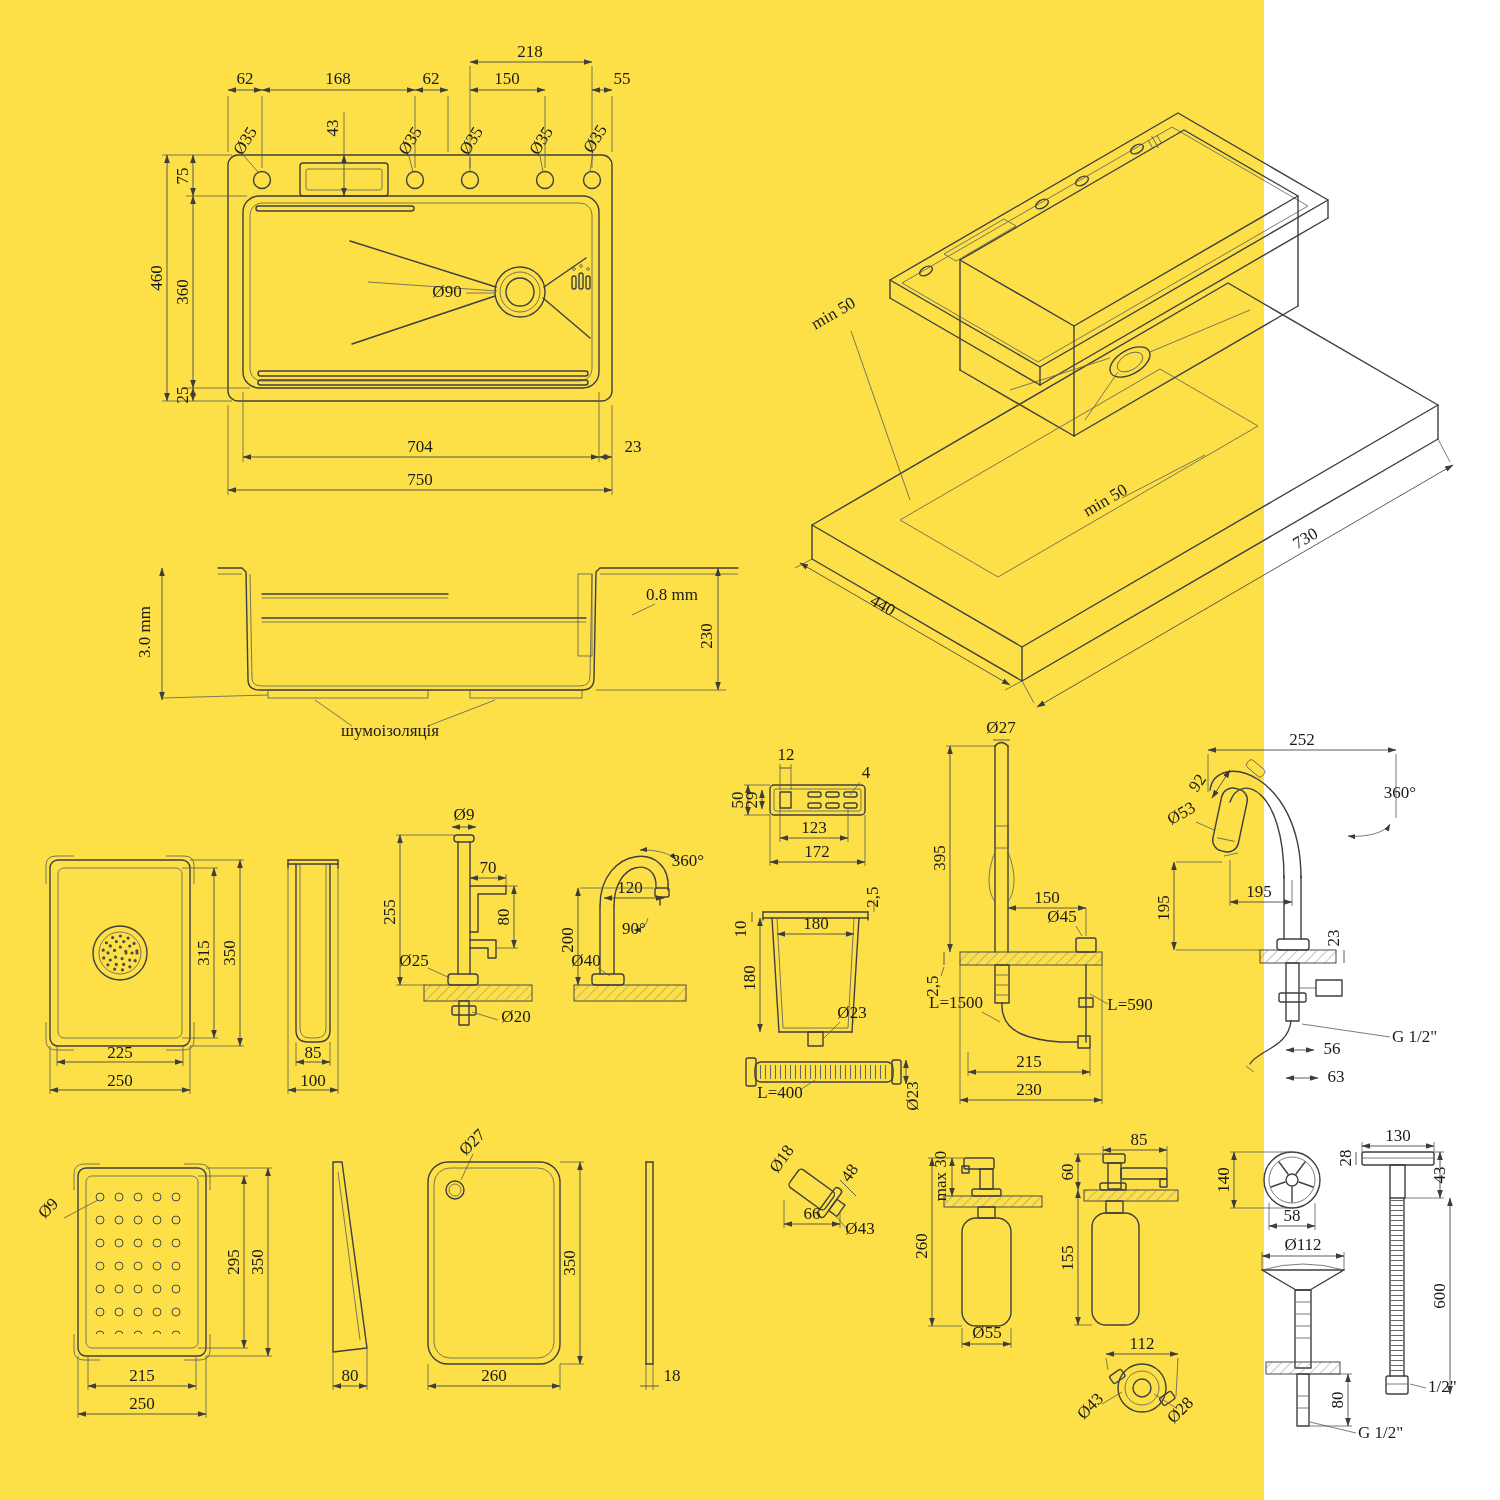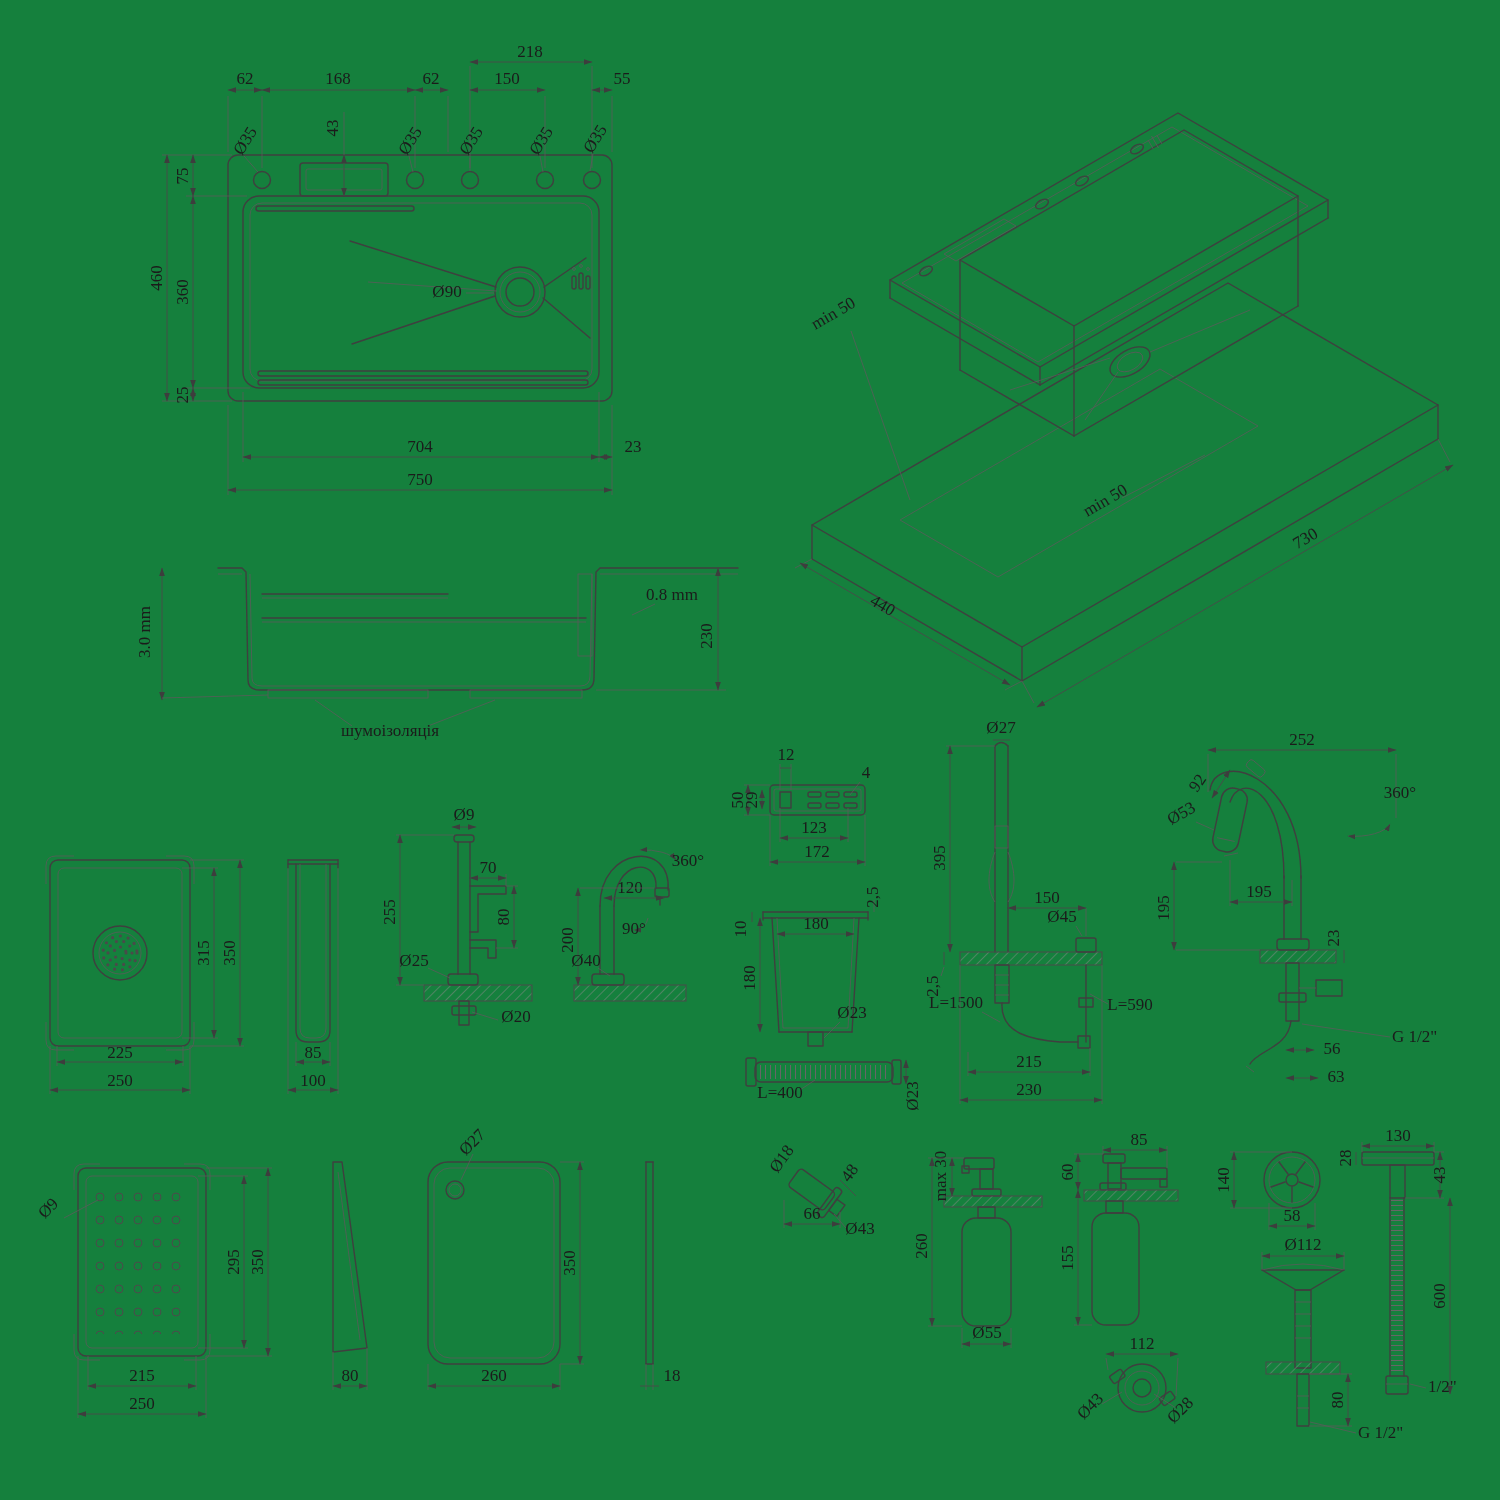--- a/index.html
+++ b/index.html
@@ -1,16 +1,16 @@
 <!DOCTYPE html>
 <html><head>
 <meta charset="utf-8">
 <style>
   html,body{margin:0;padding:0;background:#fff}
-  .stage{width:1500px;height:1500px;background:#15803d;position:relative}
+  .stage{width:1264px;height:1500px;background:#fde047;position:relative}
   svg{display:block}
   .ln{fill:none;stroke:#3f3f3f;stroke-width:1.4;stroke-linecap:round;stroke-linejoin:round}
   .tn{fill:none;stroke:#5a5a5a;stroke-width:.8}
   .dm{fill:none;stroke:#4a4a4a;stroke-width:.9}
   .ht{stroke:#4a4a4a;stroke-width:1}
   .rib{stroke:#666}
   .t{font-family:"Liberation Serif",serif;font-size:17px;fill:#1b1b1b;text-anchor:middle}
   .ts{text-anchor:start}
 </style>
 </head>

